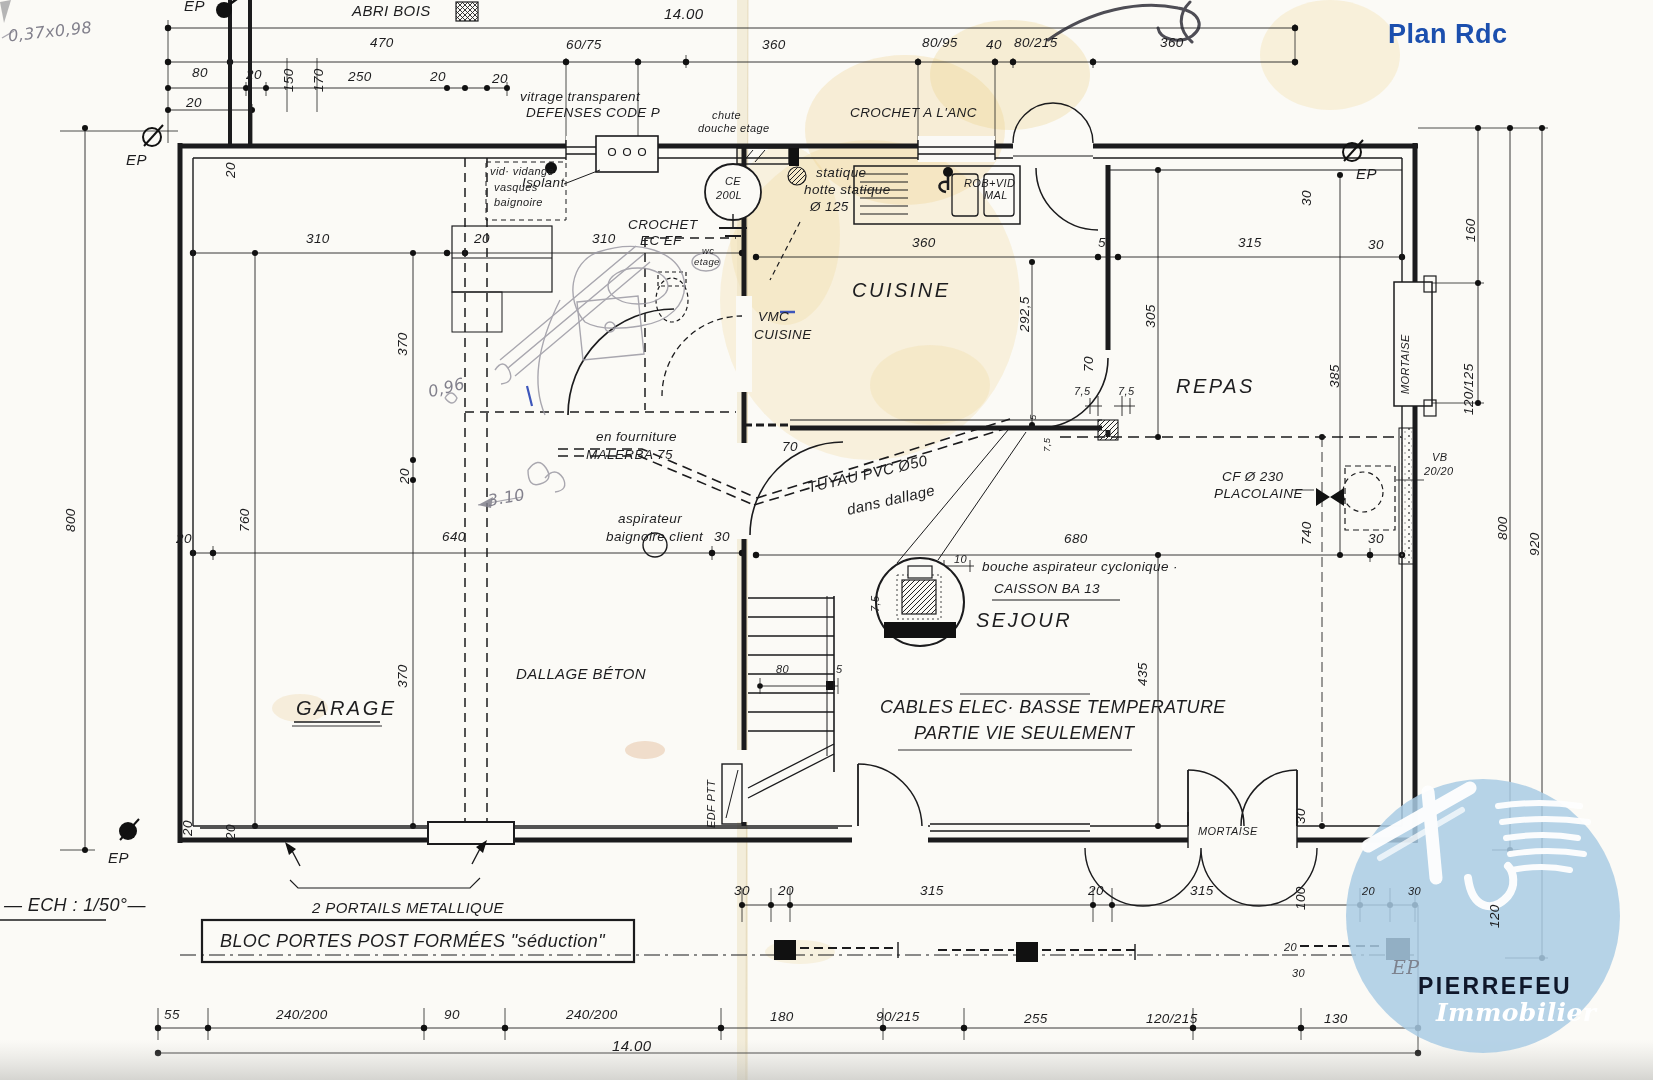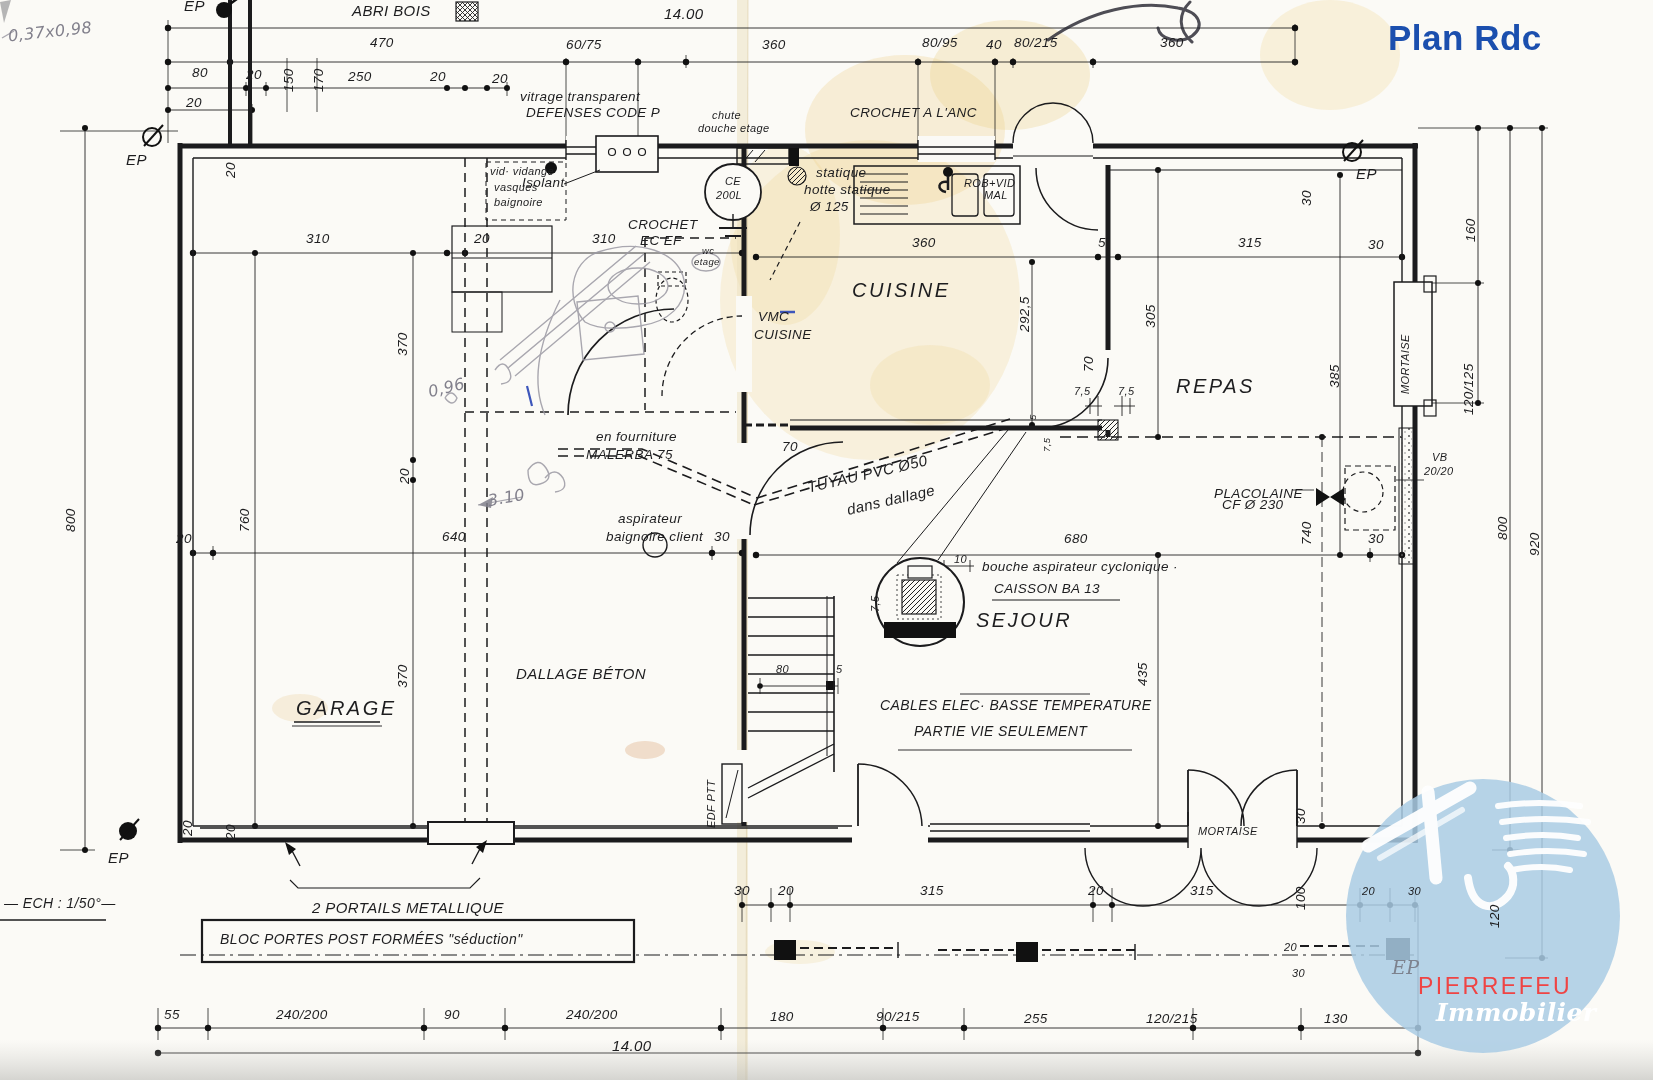--- a/index.html
+++ b/index.html
@@ -5,25 +5,25 @@
   html,body{margin:0;padding:0;background:#e9e8e4;}
   .plan{position:relative;width:1653px;height:1080px;background:#fbfaf6;overflow:hidden;
         font-family:"Liberation Sans",sans-serif;}
   .plan svg{position:absolute;left:0;top:0;}
   .lbl{position:absolute;font-style:italic;font-size:13.5px;color:#1d1d1f;letter-spacing:.4px;
        white-space:nowrap;line-height:1.05;z-index:3;}
   .r{transform:rotate(-90deg);transform-origin:0 0;}
   .sm{font-size:11px;}
   .xs{font-size:9.5px;}
   .md{font-size:15px;}
-  .lg{font-size:14px;}
+  .lg{font-size:18px;}
   .room{font-size:20px;letter-spacing:2.5px;}
   .hand{color:#82808c;font-family:"DejaVu Sans",sans-serif;font-size:16px;}
-  .title{font-style:normal;font-weight:bold;font-size:35px;color:#1b4fae;letter-spacing:.5px;text-align:center;}
-  .logo-name{font-style:normal;font-weight:normal;font-size:23px;color:#ef4444;letter-spacing:2.5px;z-index:6;}
+  .title{font-style:normal;font-weight:bold;font-size:27px;color:#1b4fae;letter-spacing:.5px;text-align:center;}
+  .logo-name{font-style:normal;font-weight:bold;font-size:23px;color:#0f172a;letter-spacing:2.5px;z-index:6;}
   .logo-tag{font-family:"DejaVu Serif",serif;font-style:italic;font-weight:bold;font-size:25px;color:#fff;z-index:6;}
   .script{font-family:"DejaVu Serif",serif;font-style:italic;font-size:19px;color:#7d828e;}
 </style>
 </head>
 <body>
 
 <div class="plan">
 
 <svg width="1653" height="1080" viewBox="0 0 1653 1080">
   <defs>
@@ -436,21 +436,21 @@
 
   <span class="lbl r" style="left:1464px;top:242px">160</span>
   <span class="lbl r" style="left:1462px;top:415px">120/125</span>
   <span class="lbl r" style="left:1496px;top:540px">800</span>
   <span class="lbl r" style="left:1528px;top:556px">920</span>
   <span class="lbl r" style="left:1488px;top:928px">120</span>
   <span class="lbl r" style="left:1300px;top:545px">740</span>
   <span class="lbl r sm" style="left:1400px;top:394px">MORTAISE</span>
   <span class="lbl sm" style="left:1432px;top:452px">VB</span>
   <span class="lbl sm" style="left:1424px;top:466px">20/20</span>
-  <span class="lbl" style="left:1222px;top:498px">CF Ø 230</span>
+  <span class="lbl" style="left:1222px;top:470px">CF Ø 230</span>
   <span class="lbl" style="left:1214px;top:487px">PLACOLAINE</span>
 
   <span class="lbl" style="left:176px;top:532px">20</span>
   <span class="lbl" style="left:442px;top:530px">640</span>
   <span class="lbl" style="left:714px;top:530px">30</span>
   <span class="lbl" style="left:1064px;top:532px">680</span>
   <span class="lbl" style="left:1368px;top:532px">30</span>
   <span class="lbl sm" style="left:954px;top:554px">10</span>
   <span class="lbl r sm" style="left:870px;top:612px">7,5</span>
   <span class="lbl" style="left:782px;top:440px">70</span>

